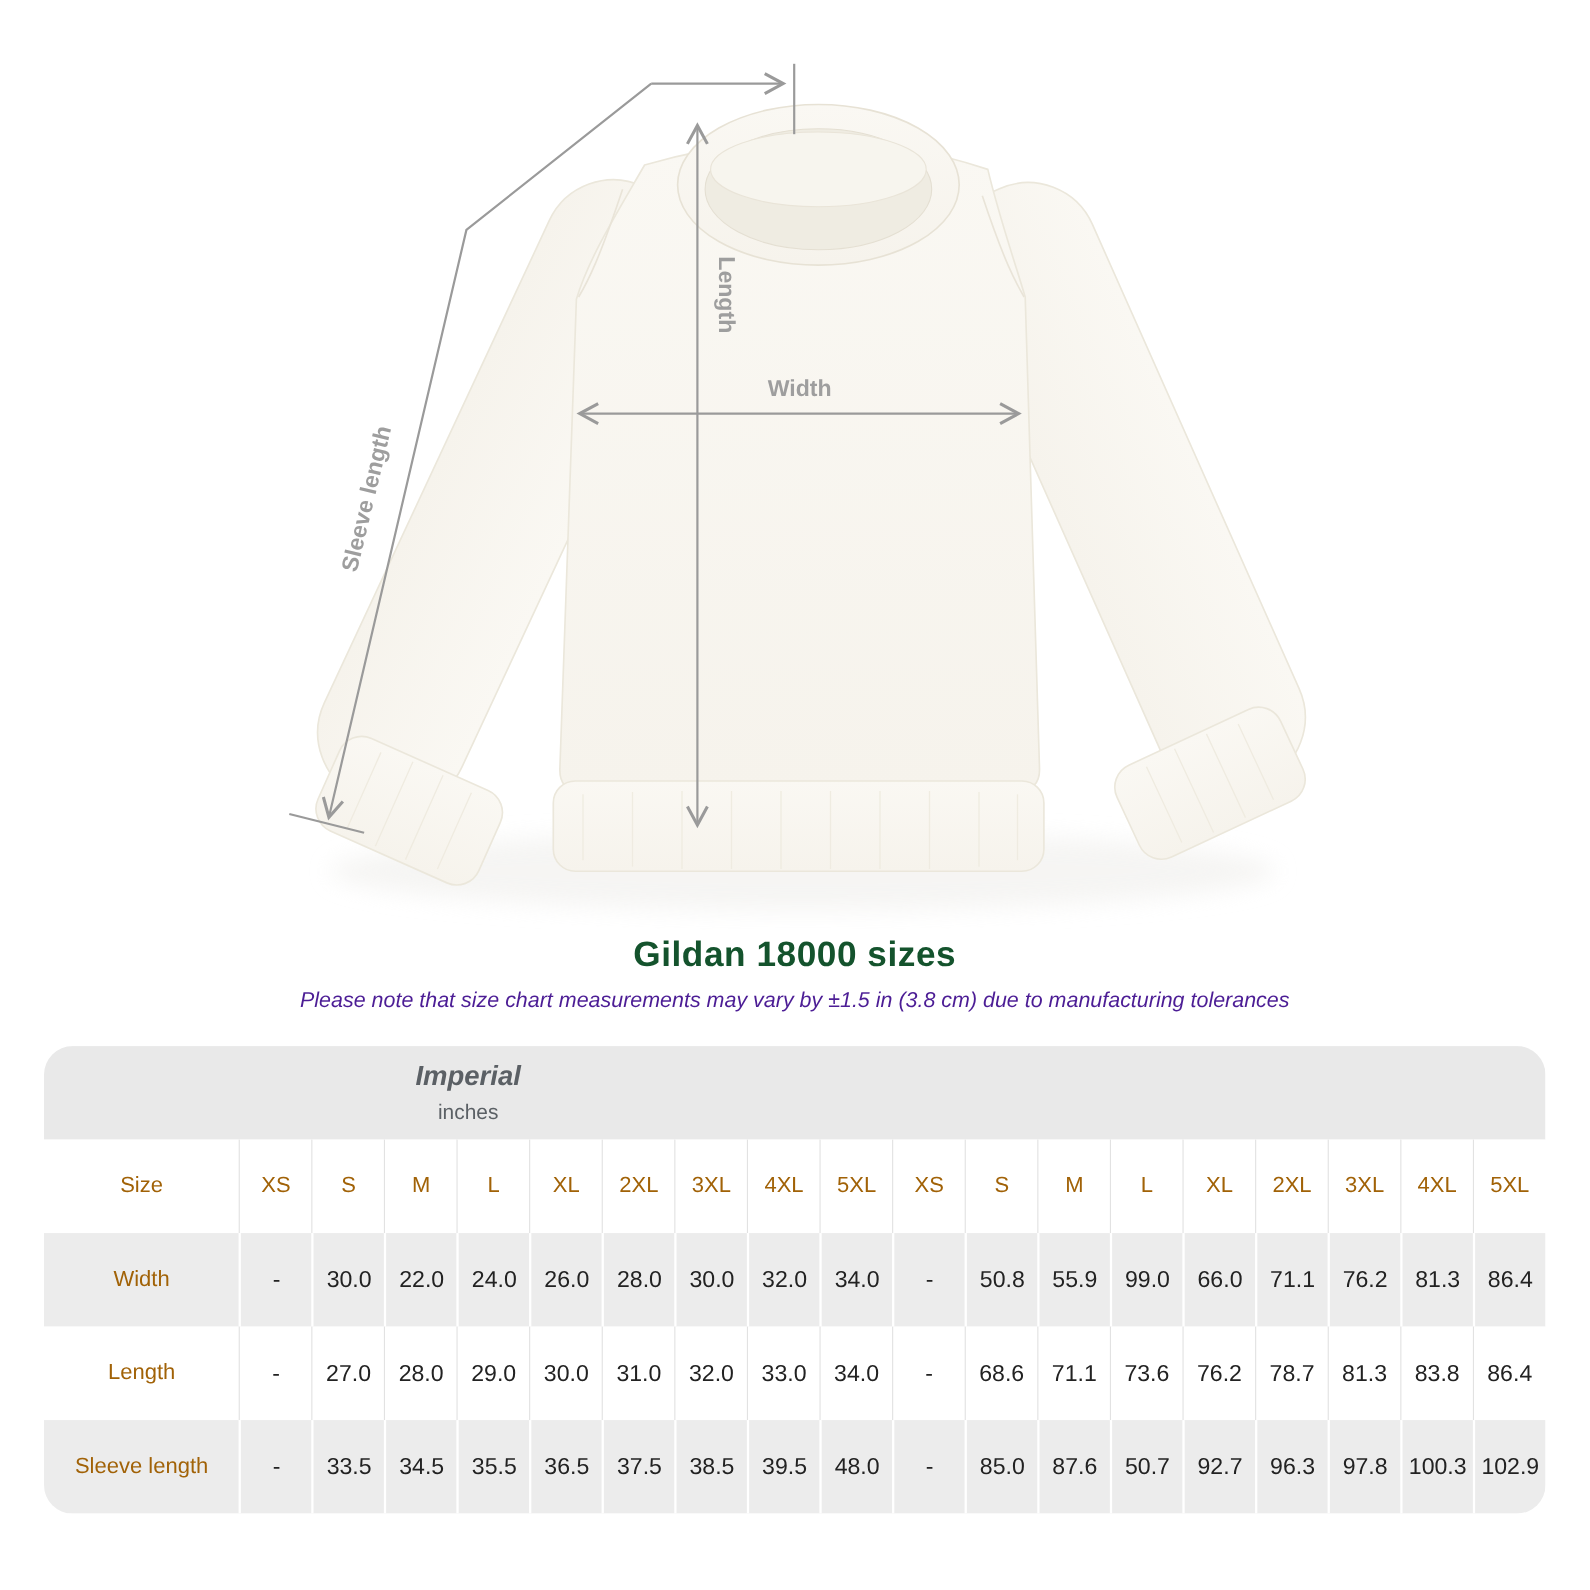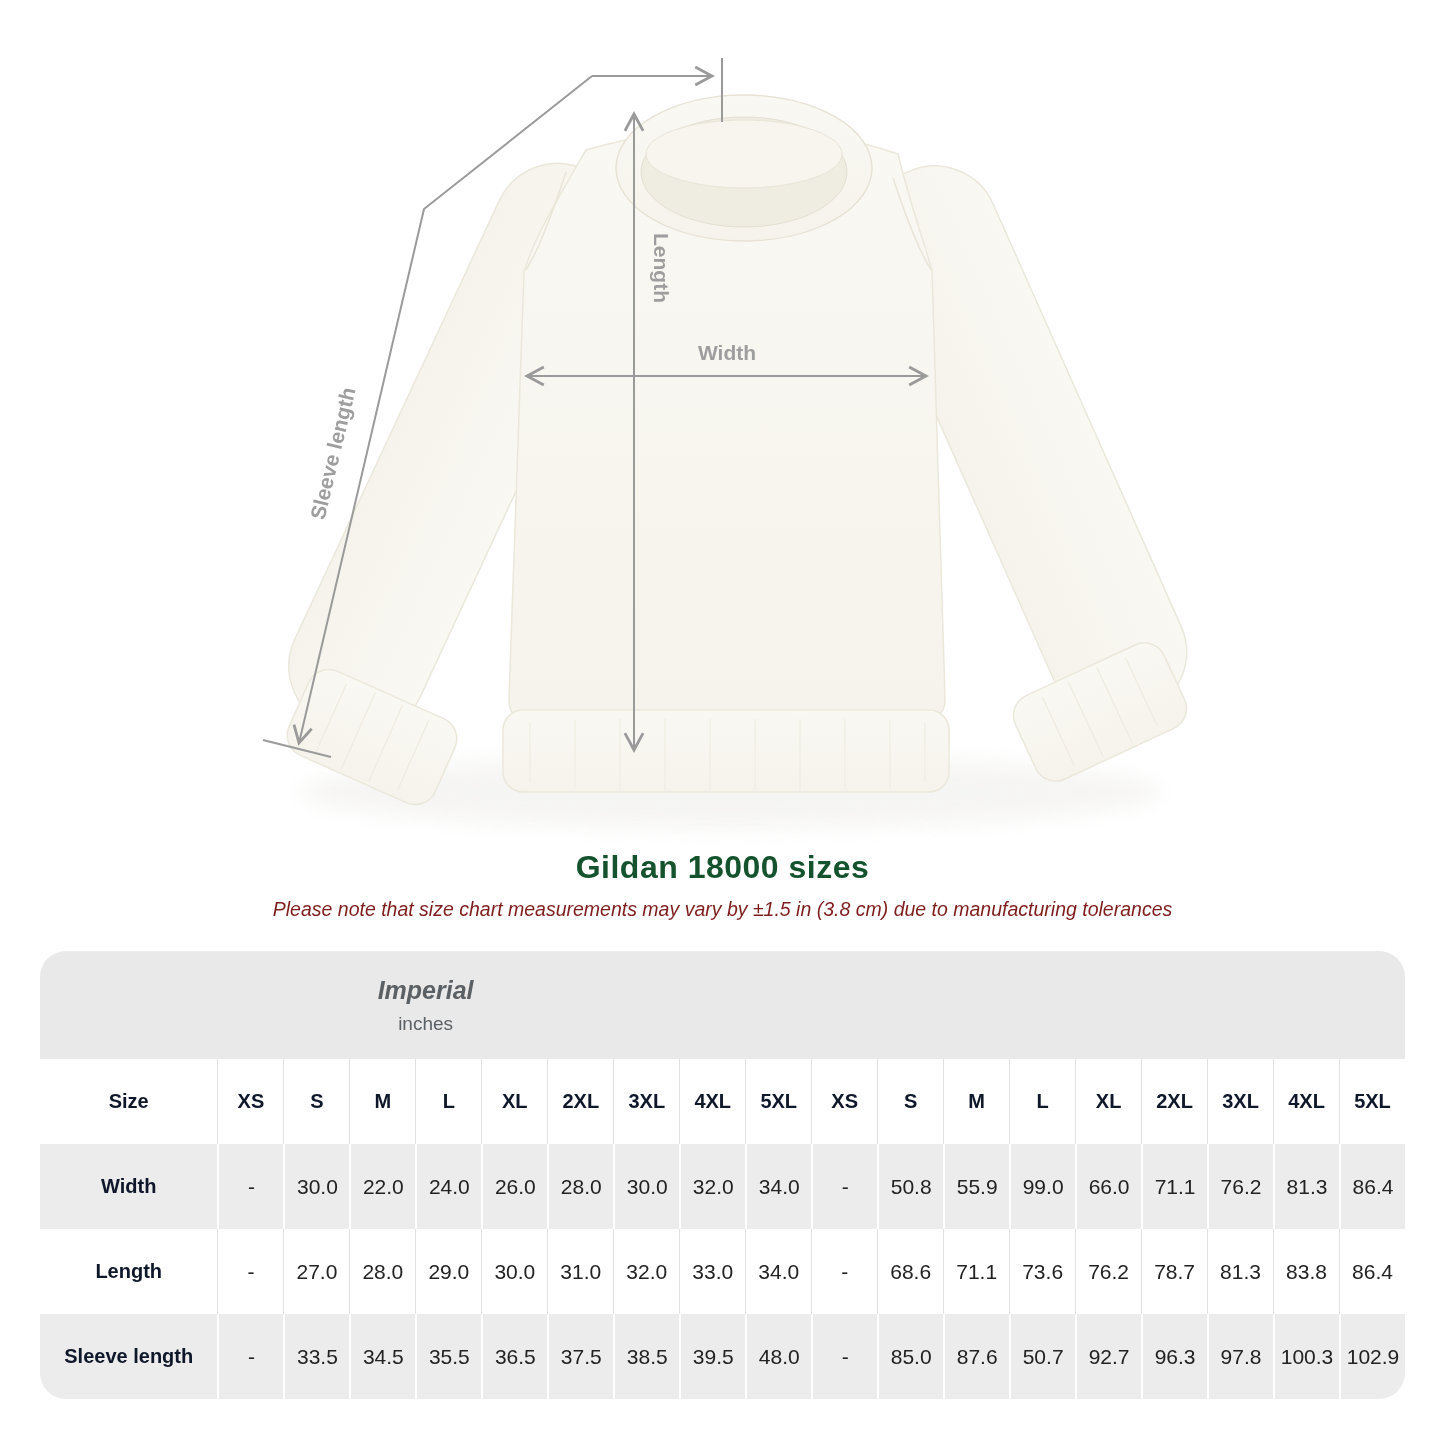--- a/index.html
+++ b/index.html
@@ -10,52 +10,52 @@
   }
   .diagram-wrap{width:1445px;height:845px;position:relative;}
   .diagram-wrap svg{display:block;}
 
   .title-block{text-align:center;margin-top:4px;}
   .page-title{
     font-size:32px;font-weight:bold;color:#14532d;margin:0;
     letter-spacing:.5px;
   }
   .subtitle{
-    font-size:19.5px;font-style:italic;color:#7f1d1d;margin:12px 0 0 0;
+    font-size:19.5px;font-style:italic;color:#4c1d95;margin:12px 0 0 0;
   }
 
   .size-table{
     width:1365px;margin:30px auto 0 auto;
     border-radius:26px;overflow:hidden;background:#ffffff;
   }
   .trow{
     display:grid;
     grid-template-columns:13% repeat(18, 1fr);
   }
-  .band{height:108px;background:#e9e9e9;}
+  .band{height:85px;background:#e9e9e9;}
   .band-half{
     display:flex;flex-direction:column;align-items:center;justify-content:center;
     gap:8px;
   }
   .band-half.imperial{grid-column:1 / 11;}
   .band-half.metric{grid-column:11 / 20;}
   .band-title{
     font-size:25px;font-weight:bold;font-style:italic;color:#5b6065;
   }
   .band-sub{font-size:19px;color:#5b6065;text-align:center;}
 
   .cell{
     height:85px;display:flex;align-items:center;justify-content:center;
     font-size:21px;color:#222222;background:#ffffff;
   }
   .trow .cell + .cell{border-left:1px solid #e2e2e2;}
   .trow.striped .cell{background:#ececec;}
   .trow.striped .cell + .cell{border-left:2px solid #ffffff;}
   .cell.head, .cell.rowlabel{
-    font-weight:bold;color:#0f172a;font-size:20px;
+    font-weight:normal;color:#a16207;font-size:20px;
   }
 </style>
 </head>
 <body>
 
 <div class="diagram-wrap">
   <svg viewBox="0 0 1445 845" width="1445" height="845" xmlns="http://www.w3.org/2000/svg">
     <defs>
       <marker id="arr" viewBox="0 0 20 20" refX="17" refY="10" markerWidth="14" markerHeight="14" orient="auto-start-reverse">
         <path d="M5 3.5 L17 10 L5 16.5" fill="none" stroke="#9a9a9a" stroke-width="2"></path>

